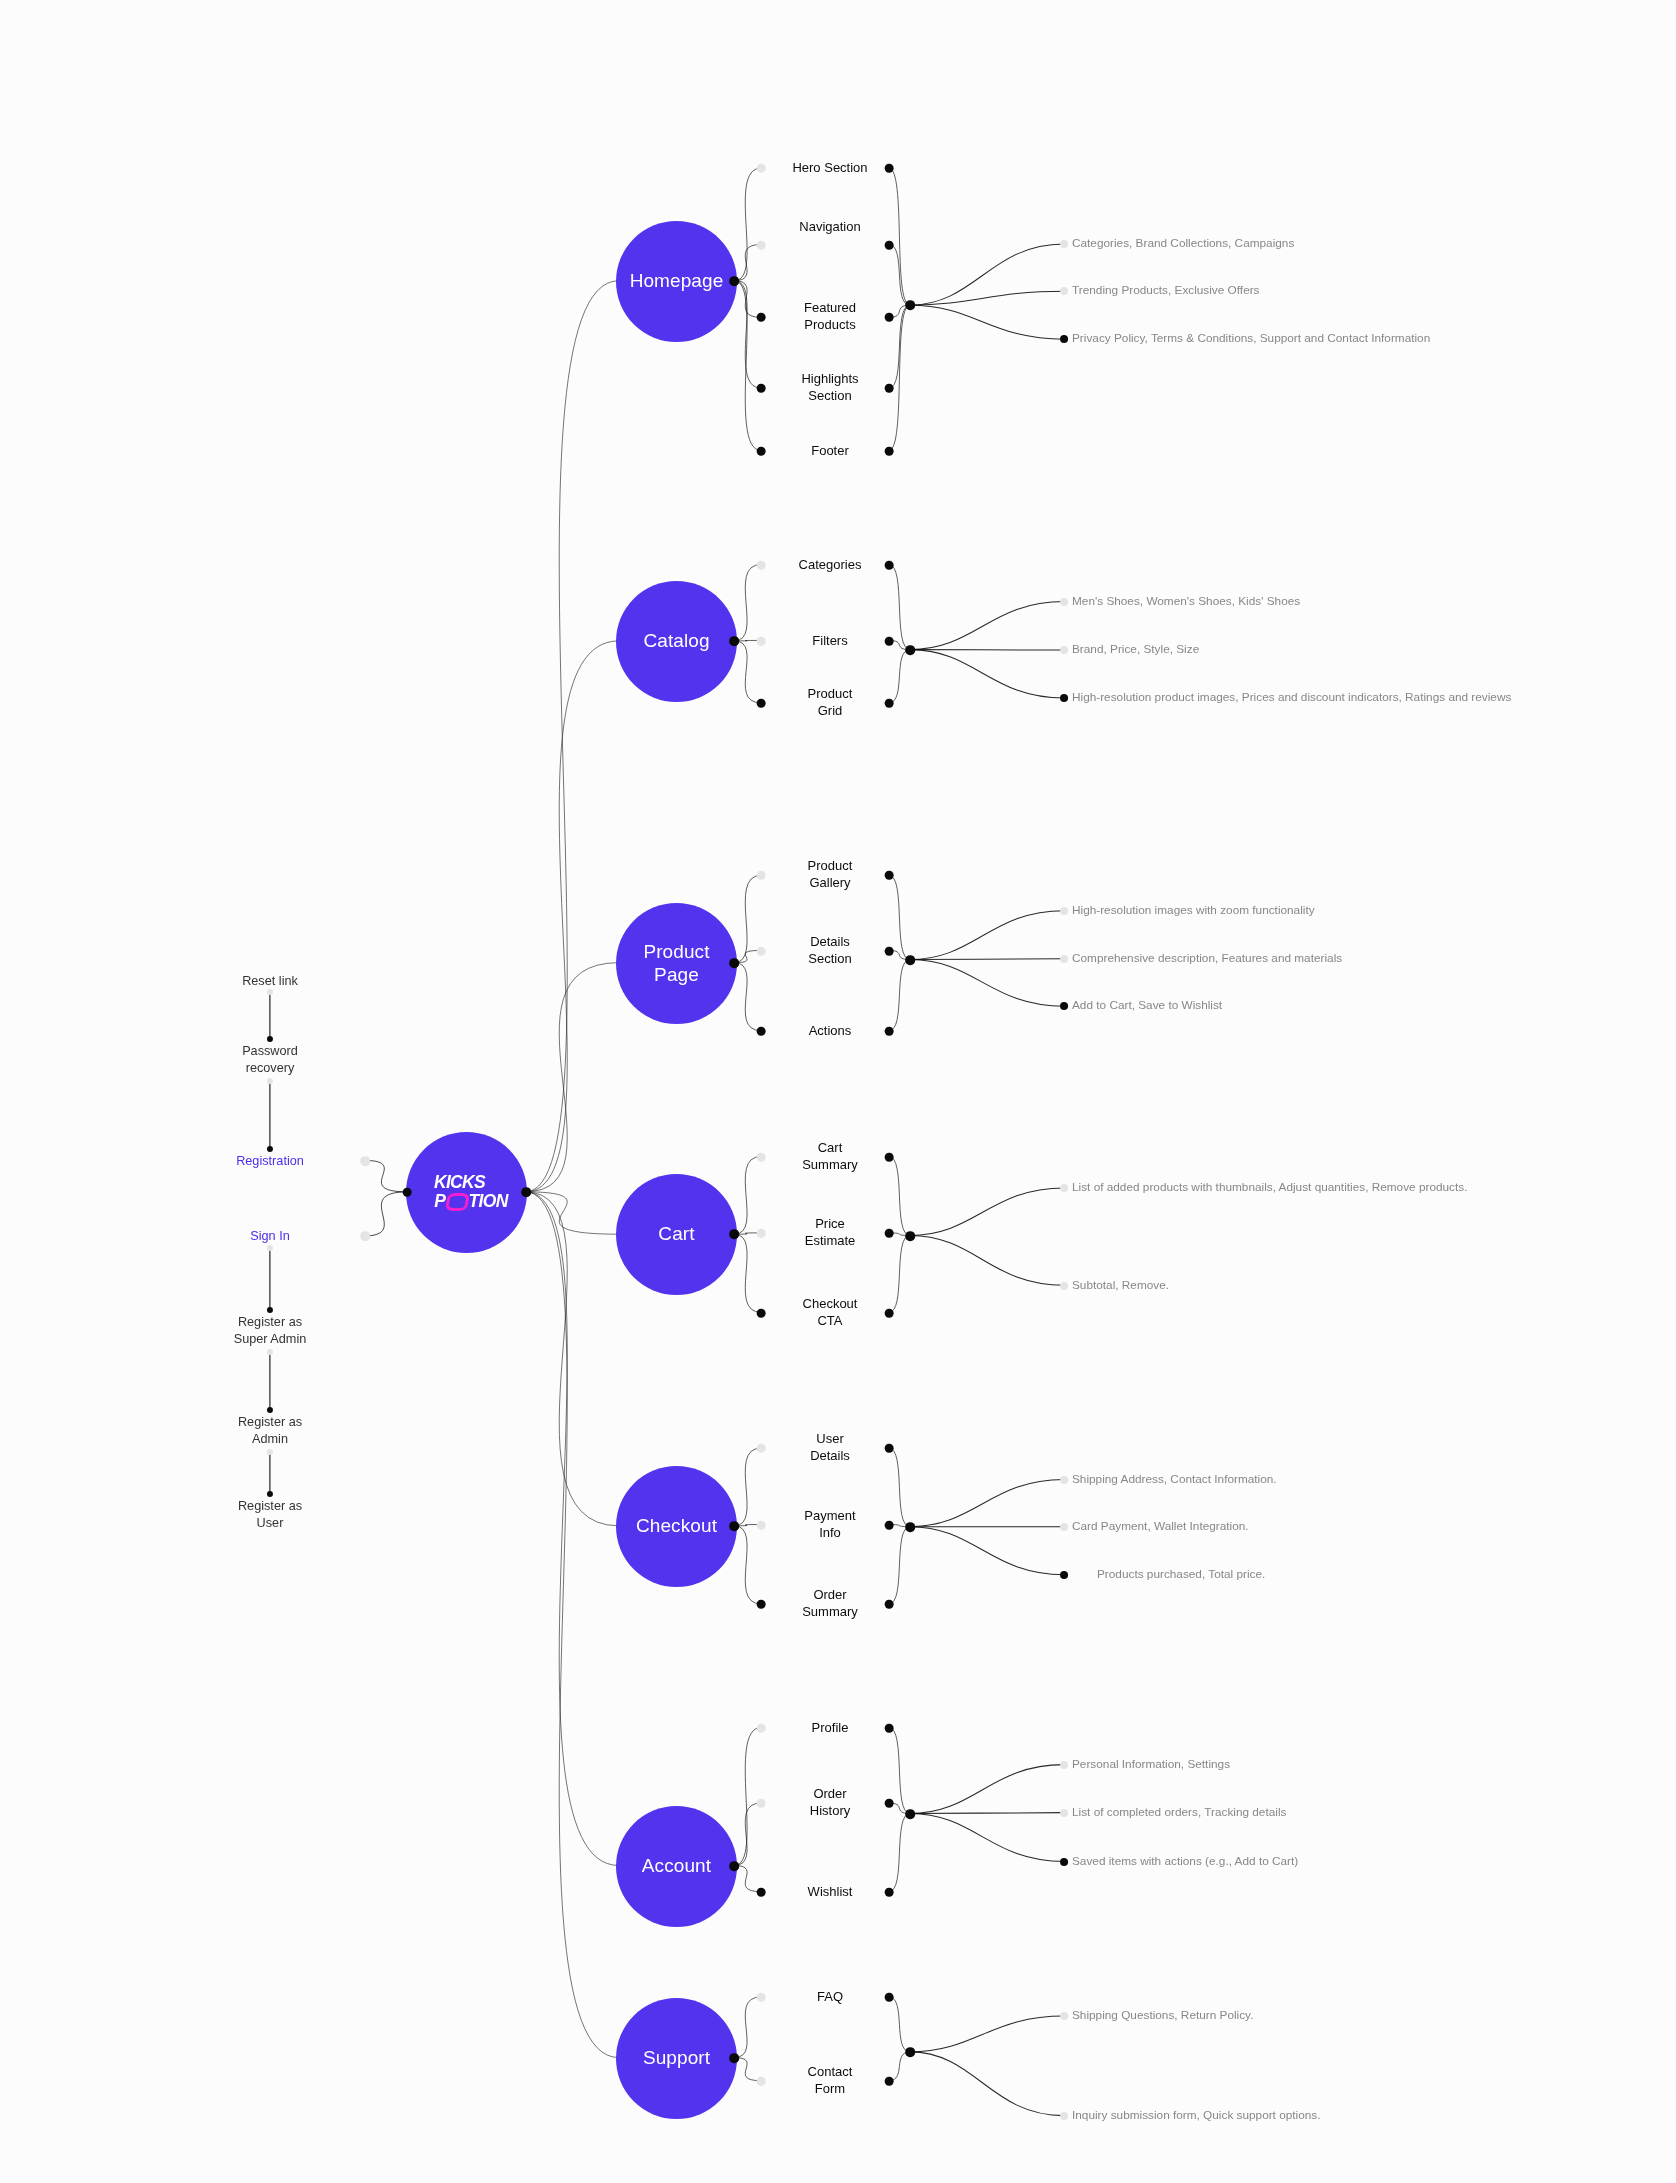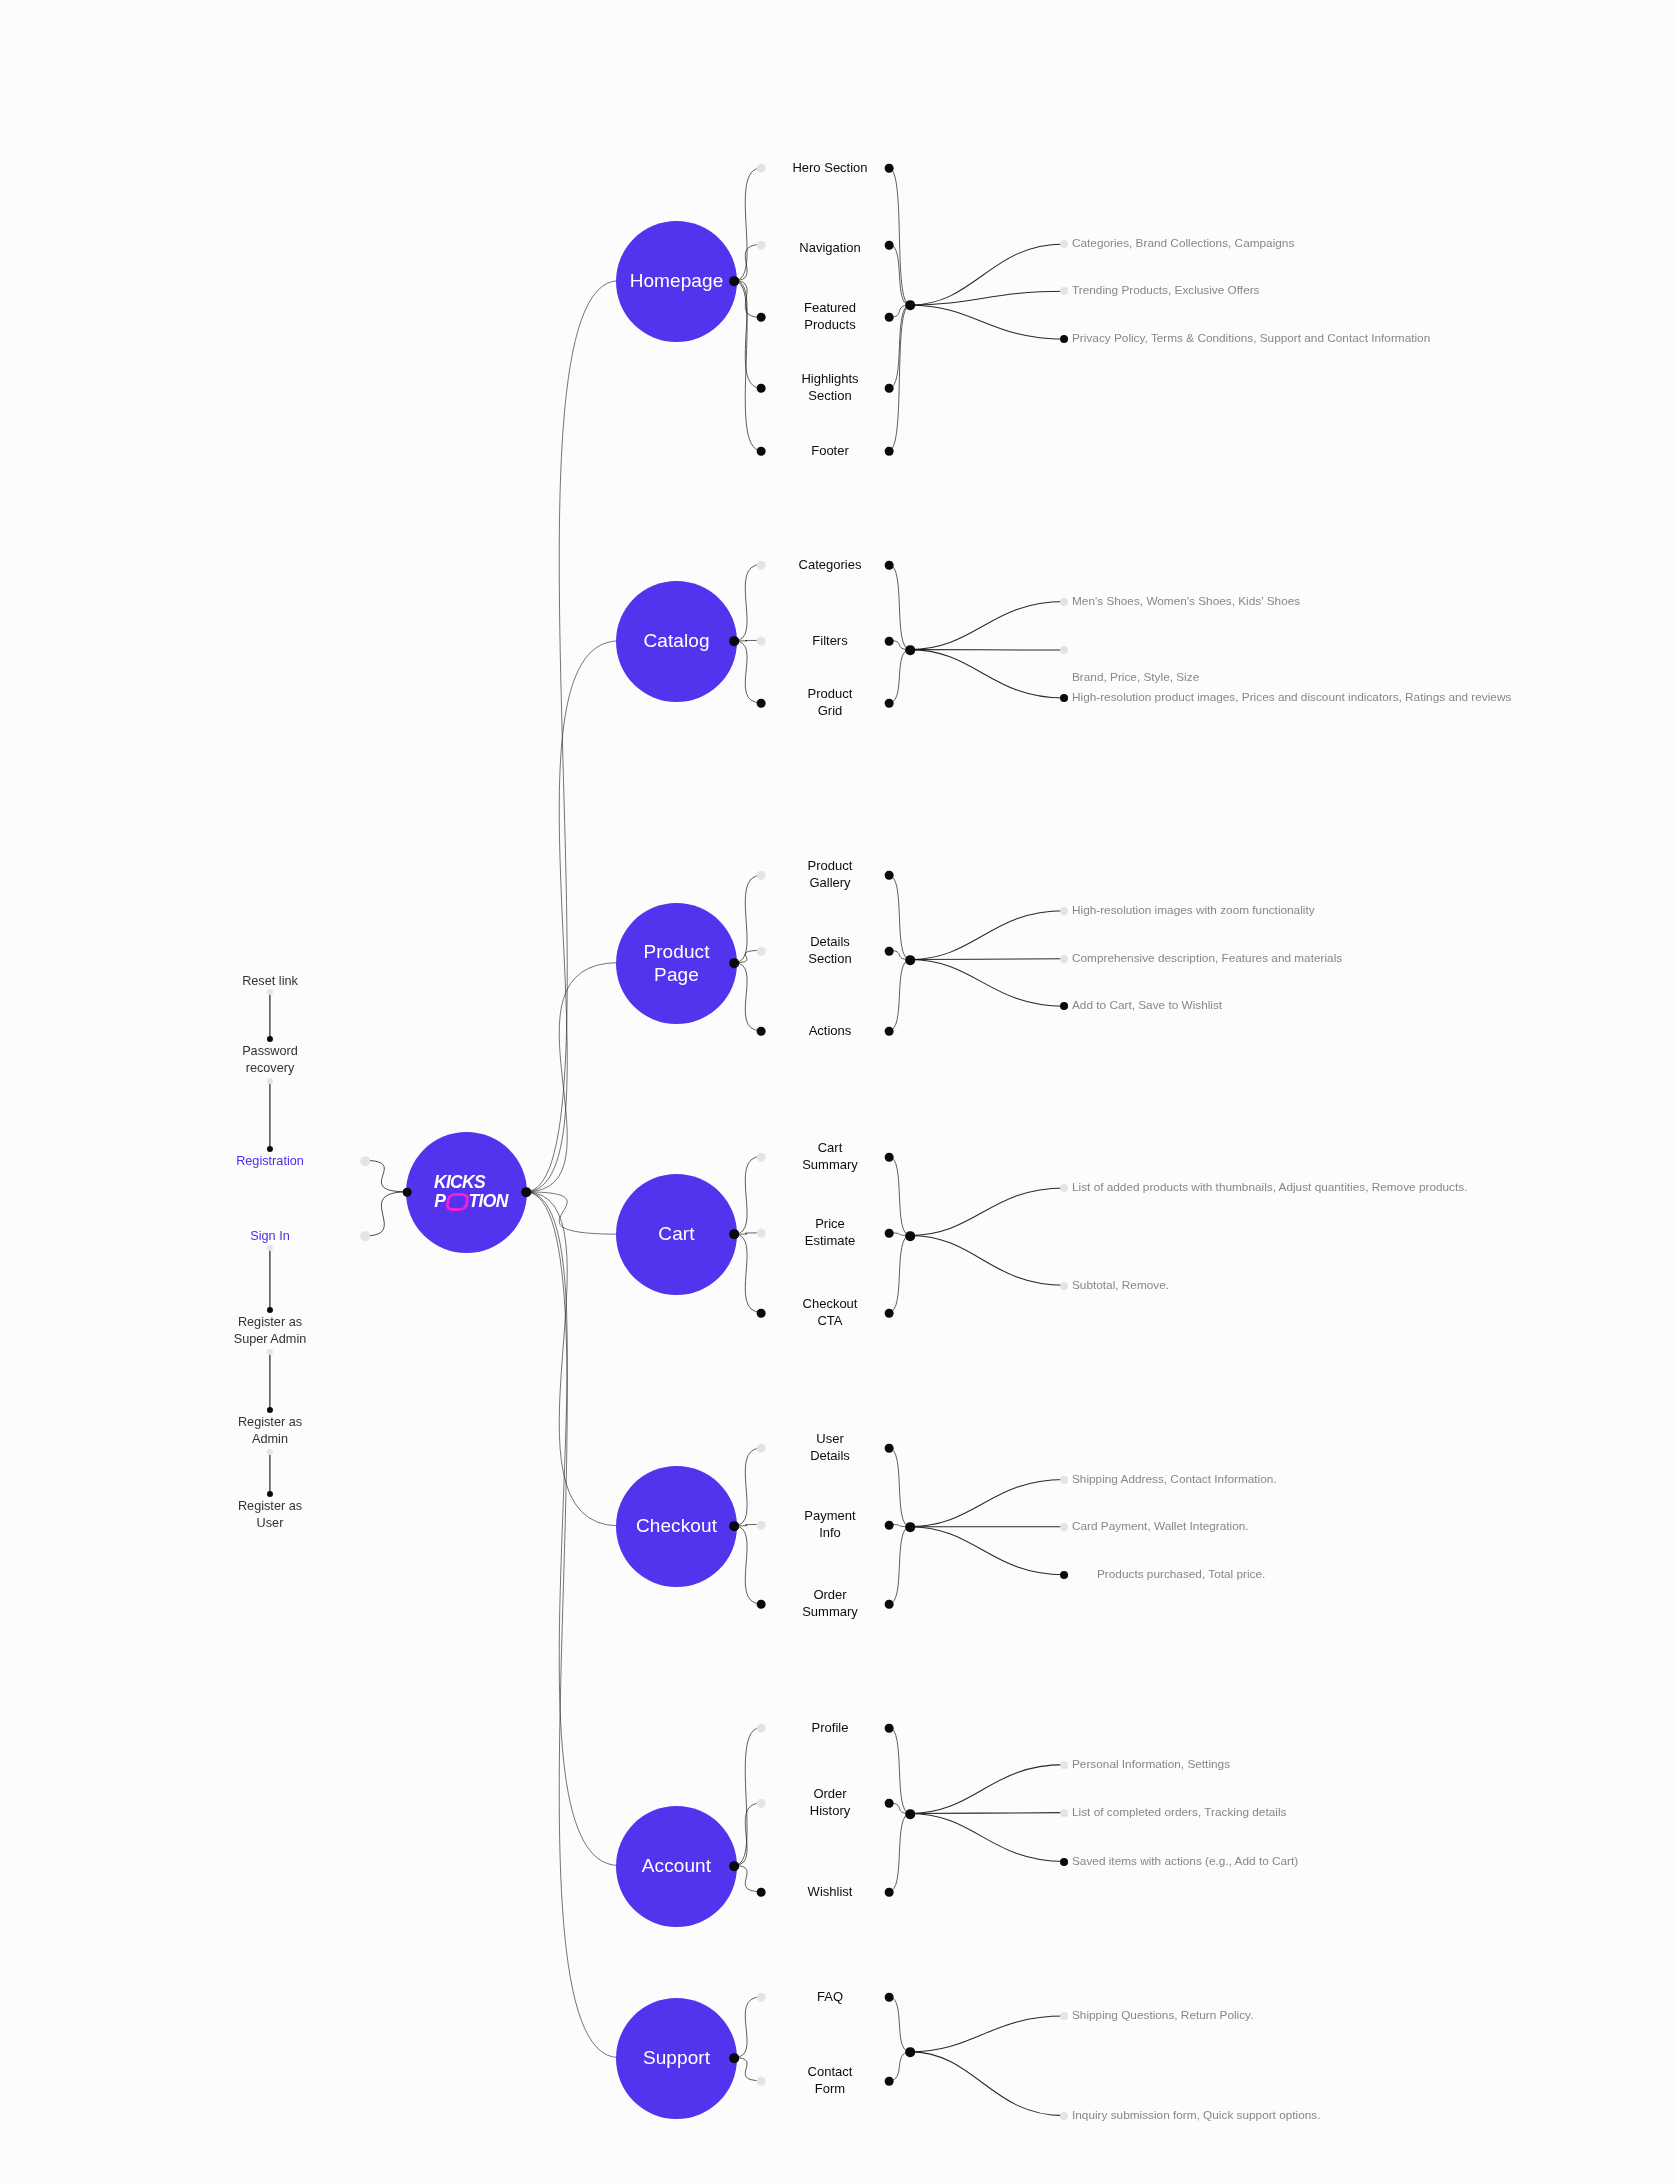--- a/index.html
+++ b/index.html
@@ -188,21 +188,21 @@
       <div class="dot light" style="left: 270px; top: 1452px; width: 6.1px; height: 6.1px;"></div>
       <div class="dot dark" style="left: 270px; top: 1494px; width: 6.1px; height: 6.1px;"></div>
       <div class="dot light" style="left: 365px; top: 1161px; width: 9.6px; height: 9.6px;"></div>
       <div class="dot light" style="left: 365px; top: 1236px; width: 9.6px; height: 9.6px;"></div>
       <div class="hub" style="left: 616px; top: 221px; height: 121px; width: 121px; white-space: pre-line;">Homepage</div>
       <div class="dot dark" style="left: 734px; top: 281px; width: 9.6px; height: 9.6px;"></div>
       <div class="dot light" style="left: 761px; top: 168px; width: 8.7px; height: 8.7px;"></div>
       <div class="mid-label" style="left: 830px; top: 168px;">Hero Section</div>
       <div class="dot dark" style="left: 889px; top: 168px; width: 8.7px; height: 8.7px;"></div>
       <div class="dot light" style="left: 761px; top: 245px; width: 8.7px; height: 8.7px;"></div>
-      <div class="mid-label" style="left: 830px; top: 248px;">Navigation</div>
+      <div class="mid-label" style="left: 830px; top: 227px;">Navigation</div>
       <div class="dot dark" style="left: 889px; top: 245px; width: 8.7px; height: 8.7px;"></div>
       <div class="dot dark" style="left: 761px; top: 317px; width: 8.7px; height: 8.7px;"></div>
       <div class="mid-label" style="left: 830px; top: 317px;">Featured
 Products</div>
       <div class="dot dark" style="left: 889px; top: 317px; width: 8.7px; height: 8.7px;"></div>
       <div class="dot dark" style="left: 761px; top: 388px; width: 8.7px; height: 8.7px;"></div>
       <div class="mid-label" style="left: 830px; top: 388px;">Highlights
 Section</div>
       <div class="dot dark" style="left: 889px; top: 388px; width: 8.7px; height: 8.7px;"></div>
       <div class="dot dark" style="left: 761px; top: 451px; width: 8.7px; height: 8.7px;"></div>
@@ -224,21 +224,21 @@
       <div class="mid-label" style="left: 830px; top: 641px;">Filters</div>
       <div class="dot dark" style="left: 889px; top: 641px; width: 8.7px; height: 8.7px;"></div>
       <div class="dot dark" style="left: 761px; top: 703px; width: 8.7px; height: 8.7px;"></div>
       <div class="mid-label" style="left: 830px; top: 703px;">Product
 Grid</div>
       <div class="dot dark" style="left: 889px; top: 703px; width: 8.7px; height: 8.7px;"></div>
       <div class="dot dark" style="left: 910px; top: 650px; width: 9.6px; height: 9.6px;"></div>
       <div class="dot light" style="left: 1064px; top: 602px; width: 7.9px; height: 7.9px;"></div>
       <div class="leaf-label" style="left: 1072px; top: 602px;">Men's Shoes, Women's Shoes, Kids' Shoes</div>
       <div class="dot light" style="left: 1064px; top: 650px; width: 7.9px; height: 7.9px;"></div>
-      <div class="leaf-label" style="left: 1072px; top: 650px; margin-top: 28px;">Brand, Price, Style, Size</div>
+      <div class="leaf-label" style="left: 1072px; top: 650px;">Brand, Price, Style, Size</div>
       <div class="dot dark" style="left: 1064px; top: 698px; width: 7.9px; height: 7.9px;"></div>
       <div class="leaf-label" style="left: 1072px; top: 698px;">High-resolution product images, Prices and discount indicators, Ratings and reviews</div>
       <div class="hub" style="left: 616px; top: 903px; height: 121px; width: 121px; white-space: pre-line;">Product
 Page</div>
       <div class="dot dark" style="left: 734px; top: 963px; width: 9.6px; height: 9.6px;"></div>
       <div class="dot light" style="left: 761px; top: 875px; width: 8.7px; height: 8.7px;"></div>
       <div class="mid-label" style="left: 830px; top: 875px;">Product
 Gallery</div>
       <div class="dot dark" style="left: 889px; top: 875px; width: 8.7px; height: 8.7px;"></div>
       <div class="dot light" style="left: 761px; top: 951px; width: 8.7px; height: 8.7px;"></div>

